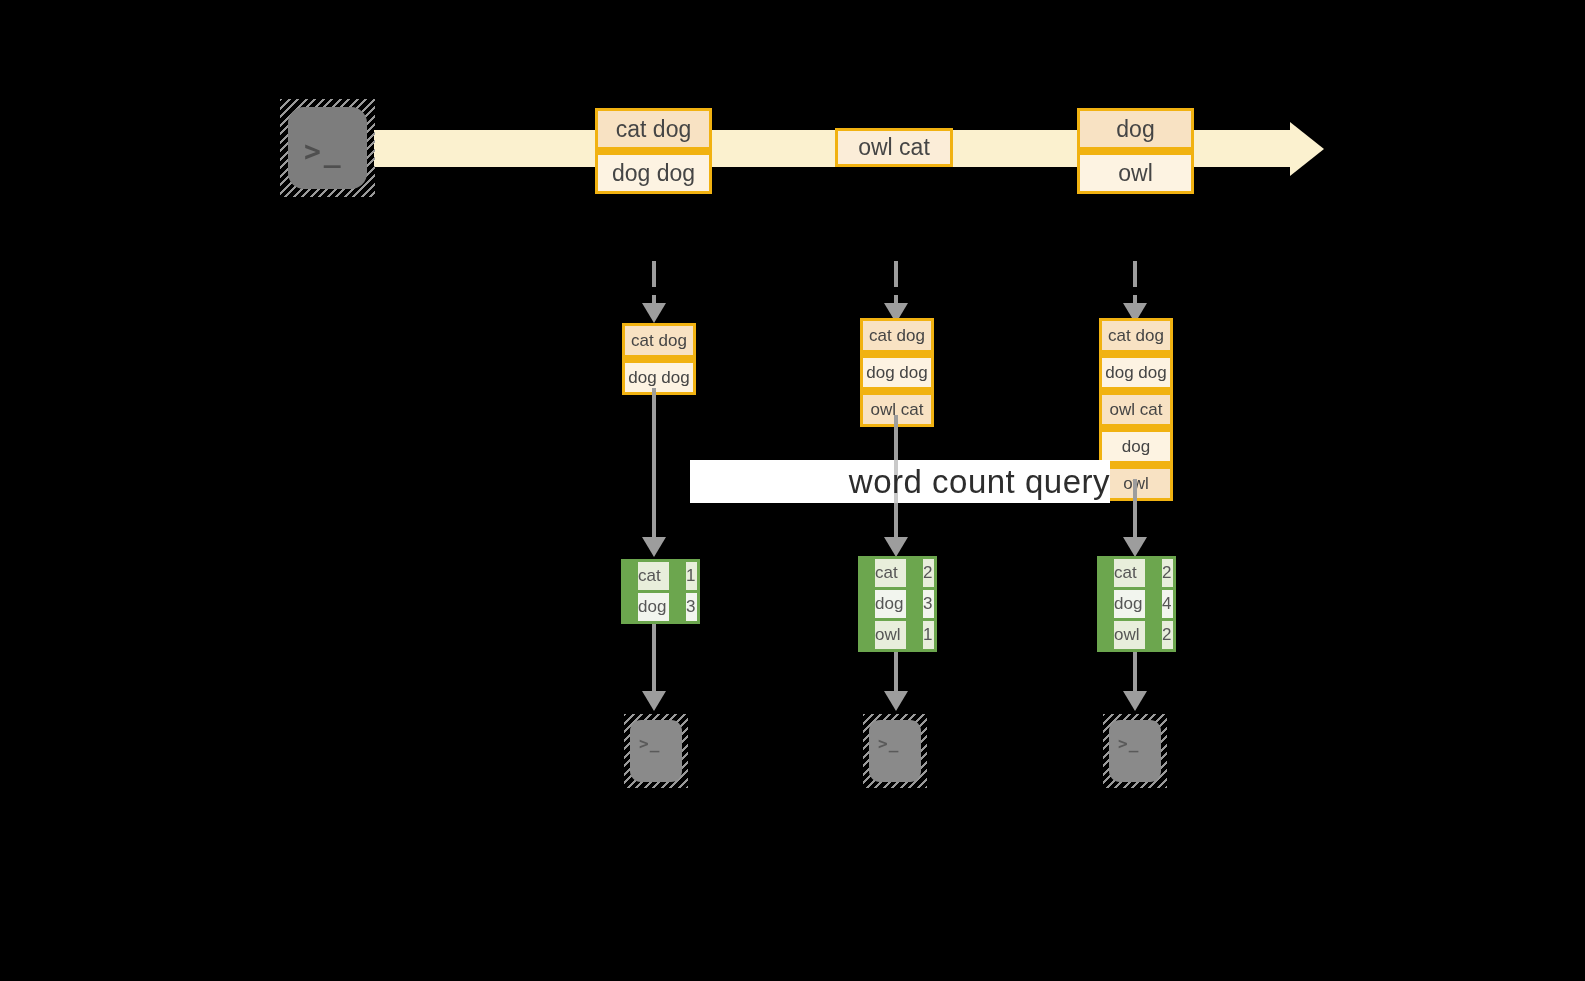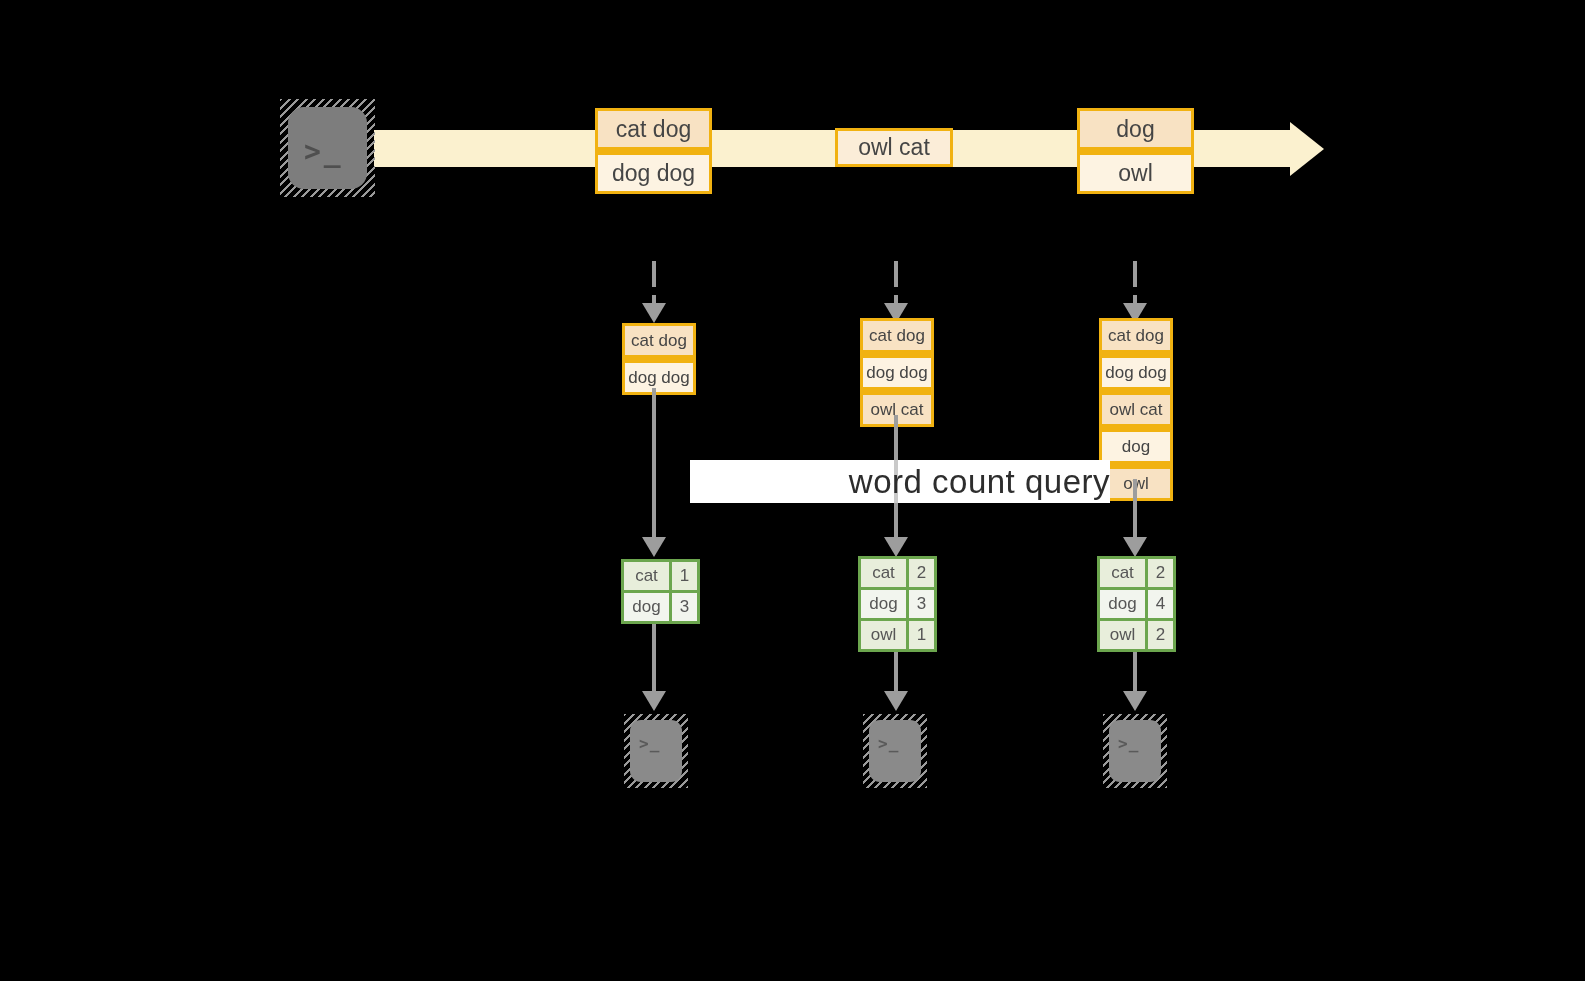--- a/index.html
+++ b/index.html
@@ -63,21 +63,21 @@
     position:relative; display:block; text-align:right; line-height:43px;
     font-size:33px; color:#2d2d2d; font-weight:400; letter-spacing:0.5px;
   }
 
   
   .counts {
     position:absolute; display:grid; grid-template-columns:45px 25px; gap:3px;
     border:3px solid #6CA64E; background:#6CA64E;
   }
   .counts .c {
-    height:28px; line-height:28px; text-align:center; font-size:17px; color:#565656;
+    height:28px; line-height:28px; text-align:left; font-size:17px; color:#565656;margin-left:14px;
   }
   .c.rd { background:#e8eedb; }
   .c.rl { background:#f2f5ee; }
 </style>
 </head>
 <body>
 
 <div class="canvas">
 
   <div class="stream-band"></div>

